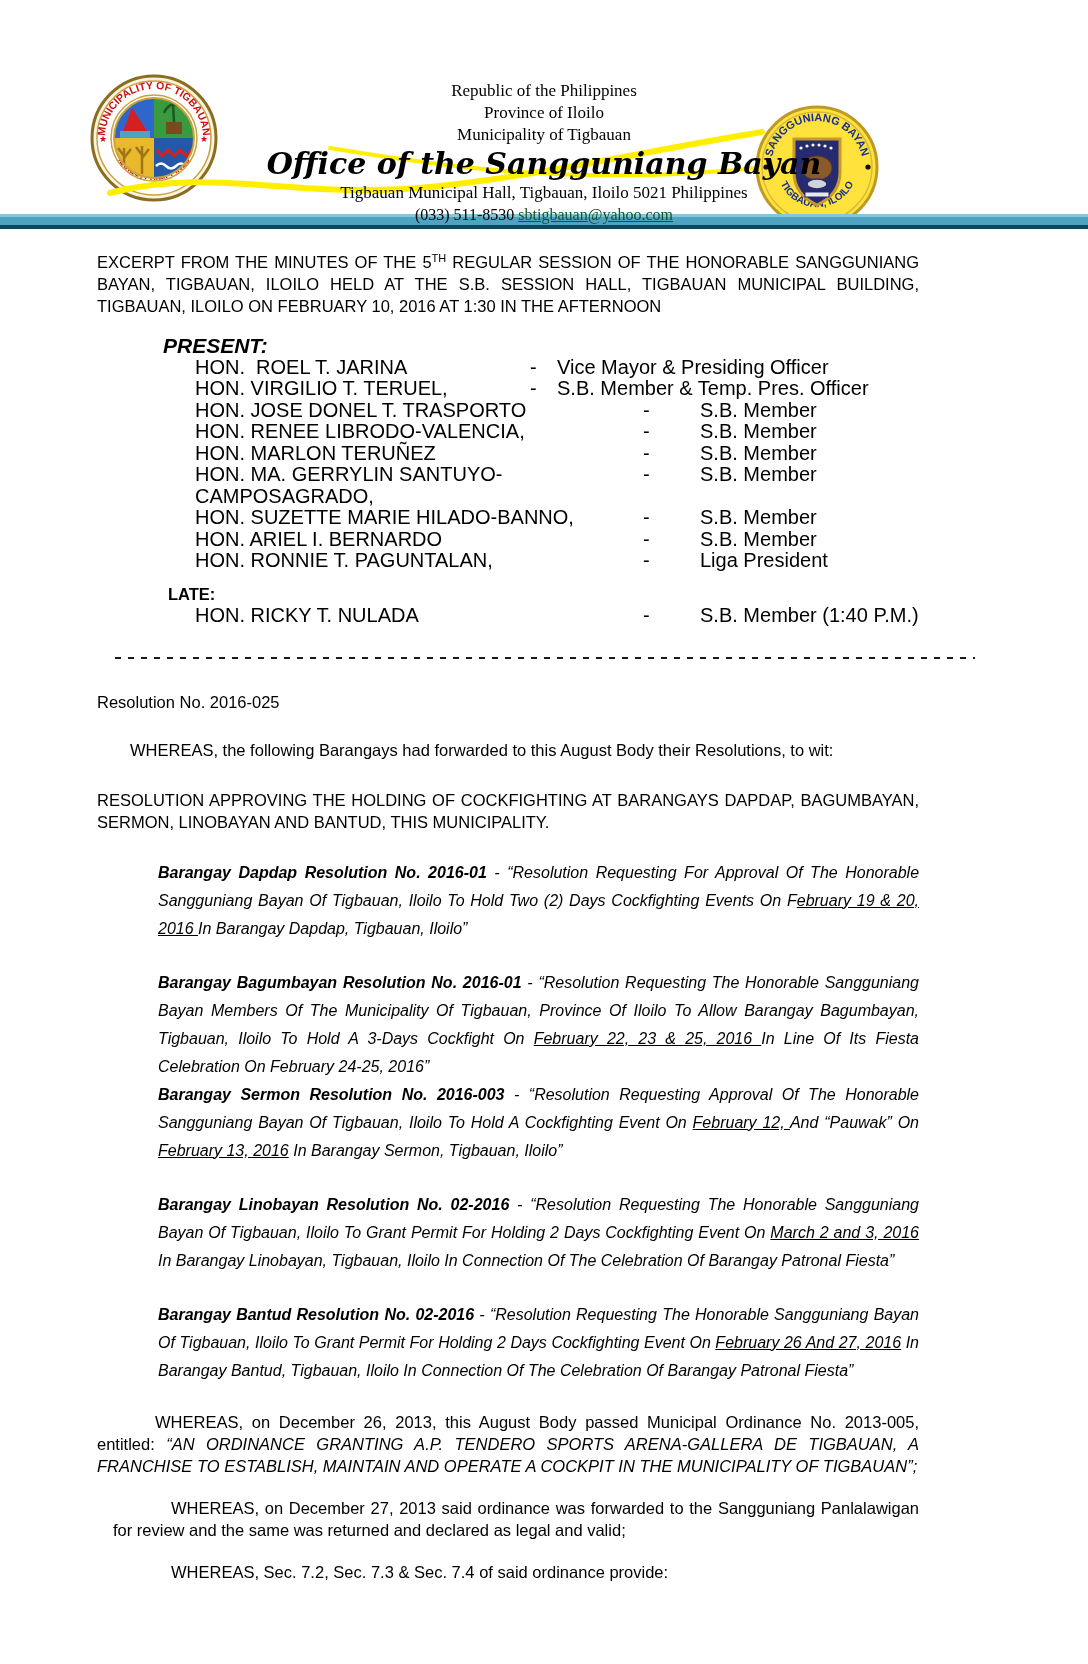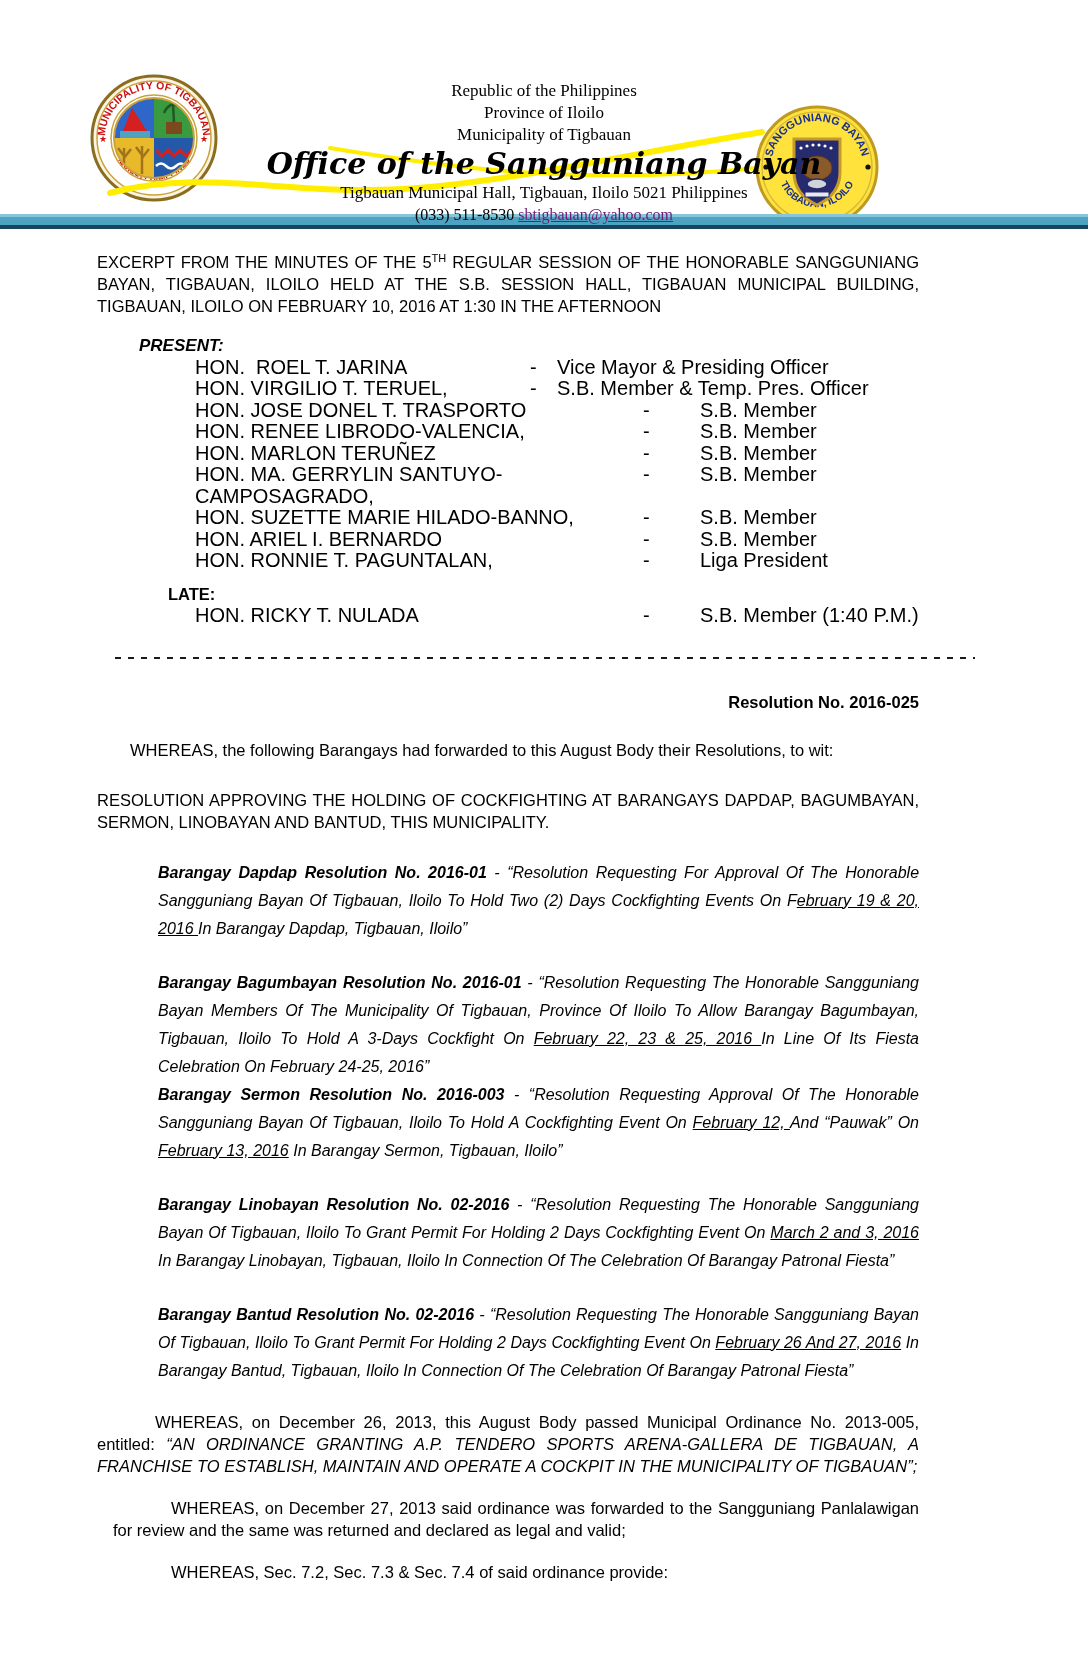--- a/index.html
+++ b/index.html
@@ -12,40 +12,40 @@
   .seal{position:absolute;}
   .seal-left{left:90px;top:74px;}
   .seal-right{left:755px;top:105px;}
   .hdr-text{position:absolute;left:0;right:0;top:80px;text-align:center;
     font-family:"Liberation Serif",serif;z-index:3;}
   .hdr-line{font-size:17px;line-height:22px;}
   .office-title{font-family:"DejaVu Serif",serif;font-weight:bold;font-style:italic;
     font-size:30px;line-height:34px;margin:1px 0 1px 0;}
   .addr-line{font-size:17px;line-height:22px;}
   .contact-line{font-size:16px;line-height:21px;}
-  .email-link{color:#701a75;text-decoration:underline;}
+  .email-link{color:#14532d;text-decoration:underline;}
   .swoosh{position:absolute;left:0;top:0;z-index:2;}
   .teal-bar{position:absolute;left:0;top:214px;width:1088px;height:8px;
     background:#4fa3c2;border-top:3px solid #86c6da;border-bottom:4px solid #16455f;}
   
   .doc{padding:0 93px 0 97px;box-sizing:border-box;width:1012px;}
   .para{font-size:16.5px;line-height:22px;text-align:justify;}
   .intro{margin-top:22px;}
   sup{font-size:11px;vertical-align:super;line-height:0;}
-  .present-label{margin:18px 0 0 42px;font-weight:bold;font-style:italic;font-size:17px;line-height:21.5px;}
+  .present-label{margin:18px 0 0 66px;font-weight:bold;font-style:italic;font-size:21px;line-height:21.5px;}
   .late-label{margin:12px 0 0 71px;font-weight:bold;font-size:16.5px;line-height:21.5px;}
   .att-row{display:flex;padding-left:98px;font-size:20px;line-height:21.5px;}
   .att-row .name{white-space:pre-wrap;}
   .att-row.a .name{width:335px;flex:none;}
   .att-row.a .dashcol{width:27px;flex:none;}
   .att-row.b .name{width:448px;flex:none;}
   .att-row.b .dashcol{width:57px;flex:none;}
   .dash-sep{margin:30px 0 0 18px;width:860px;height:2px;
     background:repeating-linear-gradient(90deg,#1a1a1a 0 6px,transparent 6px 13px);}
-  .res-no{margin-top:32px;text-align:right;font-weight:bold;font-size:16.5px;line-height:22px;}
+  .res-no{margin-top:32px;text-align:left;font-weight:normal;font-size:16.5px;line-height:22px;}
   .res-title{margin-top:28px;}
   .whereas-intro{margin-top:26px;text-indent:33px;text-align:left;}
   .bgy{margin:26px 0 0 61px;font-style:italic;font-size:16px;line-height:28px;text-align:justify;}
   .bgy.no-gap{margin-top:0;}
   .bgy .lead{font-weight:bold;}
   .u{text-decoration:underline;}
   .wpara{margin-top:26px;text-indent:58px;}
   .wpara.tight{margin-top:20px;margin-left:16px;}
   .it{font-style:italic;}
 </style>

